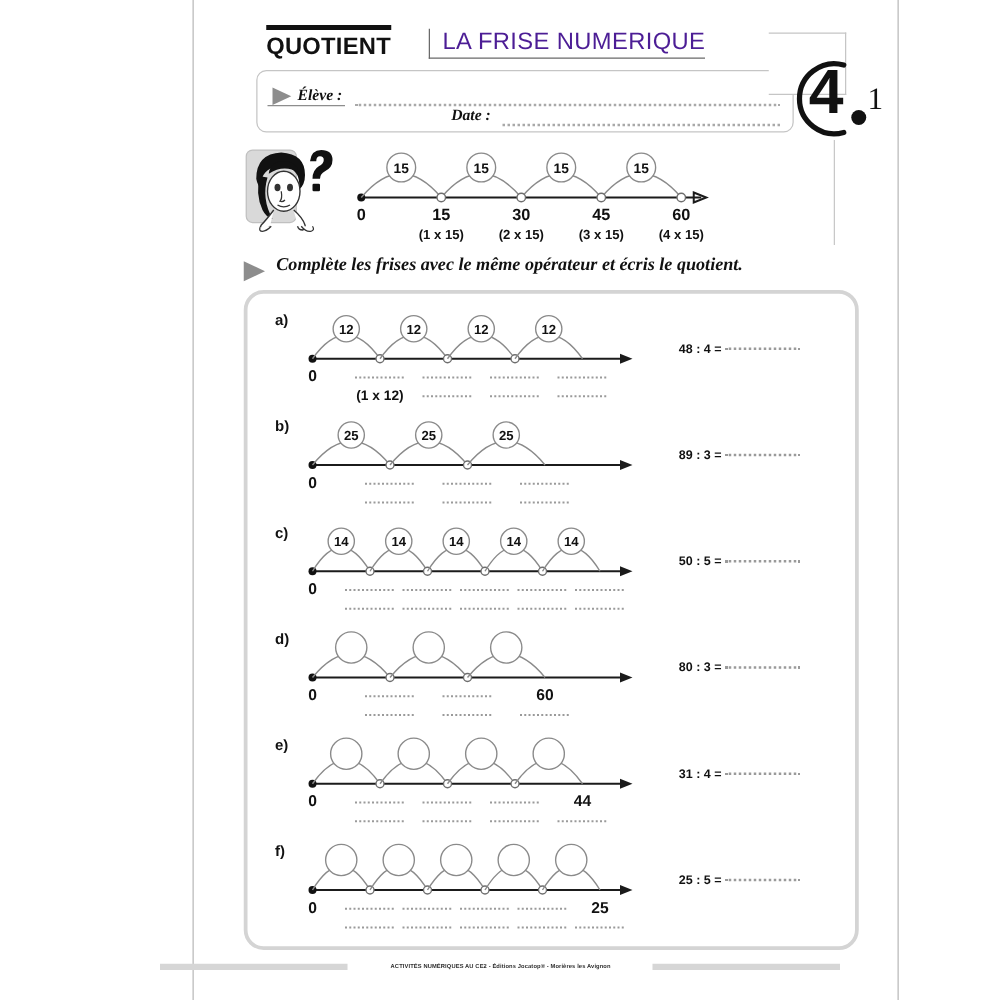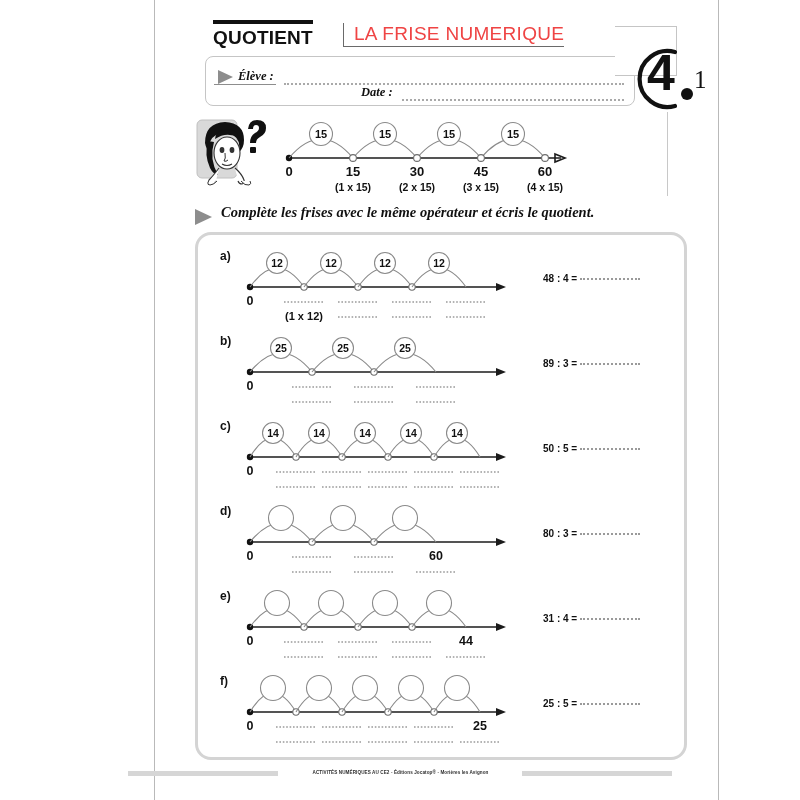--- a/index.html
+++ b/index.html
@@ -47,21 +47,21 @@
     letter-spacing: .2px;
     color: #111;
     font-family: "Liberation Sans", sans-serif;
     border-top: 4px solid #111;
     padding-top: 3px;
   }
   .title-sub {
     position: absolute;
     left: 130px; top: 9px;
     font-size: 19px;
-    color: #ef4444;
+    color: #4c1d95;
     letter-spacing: .3px;
     border-bottom: 1px solid #6a6a6a;
     border-left: 1px solid #6a6a6a;
     padding-left: 10px;
     padding-bottom: 1px;
     font-family: "Liberation Sans", sans-serif;
   }
 
   
   .ident-box {

